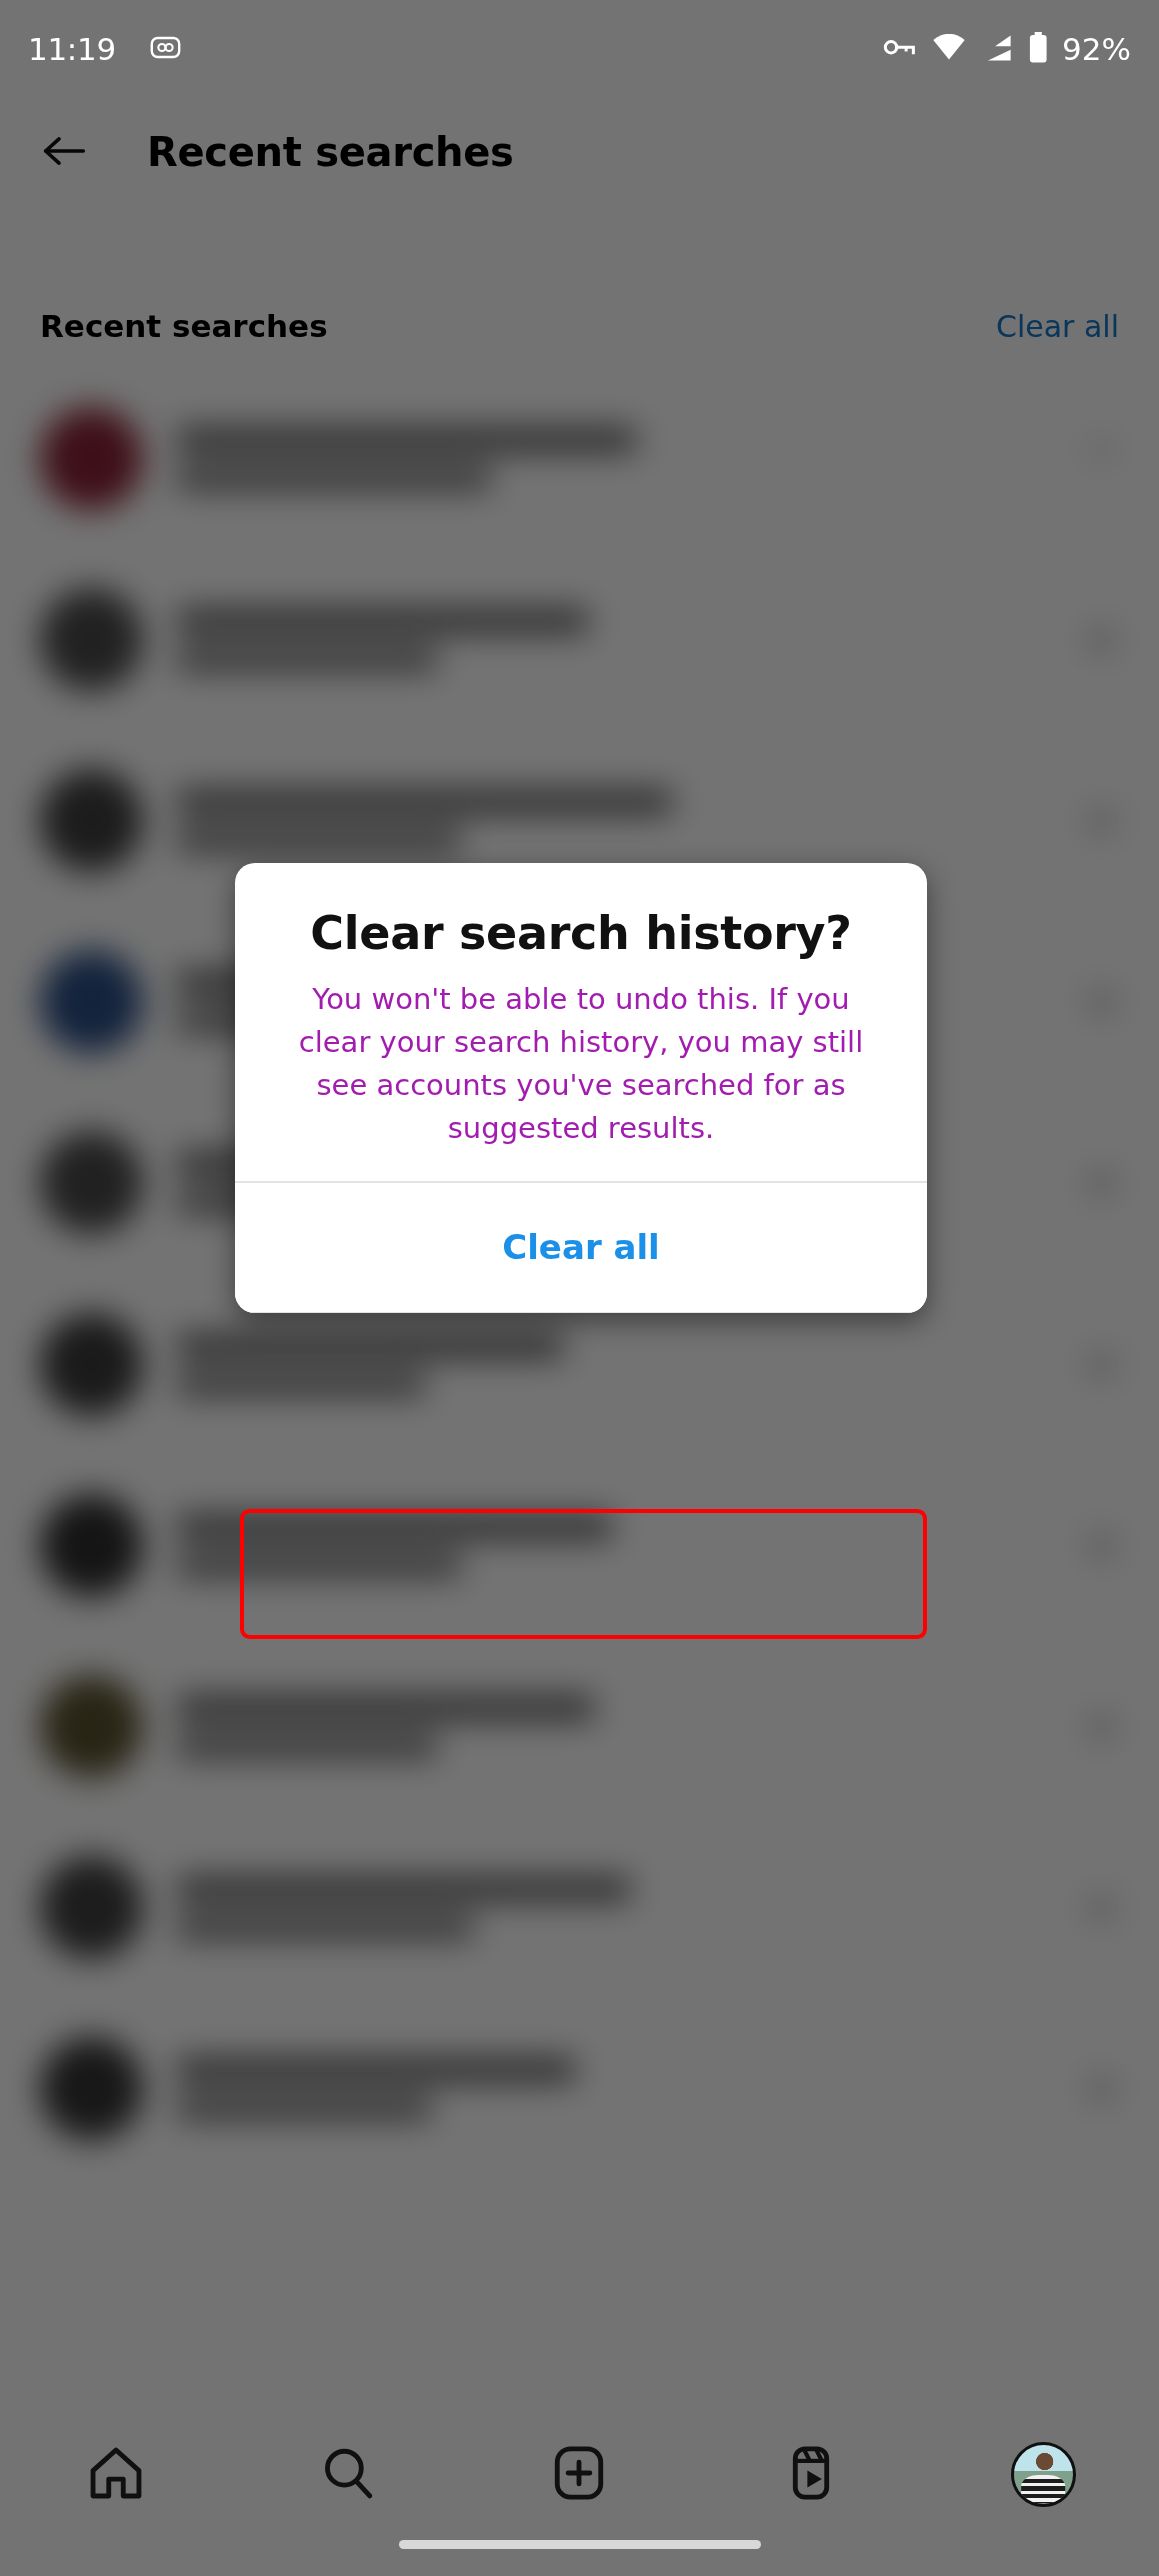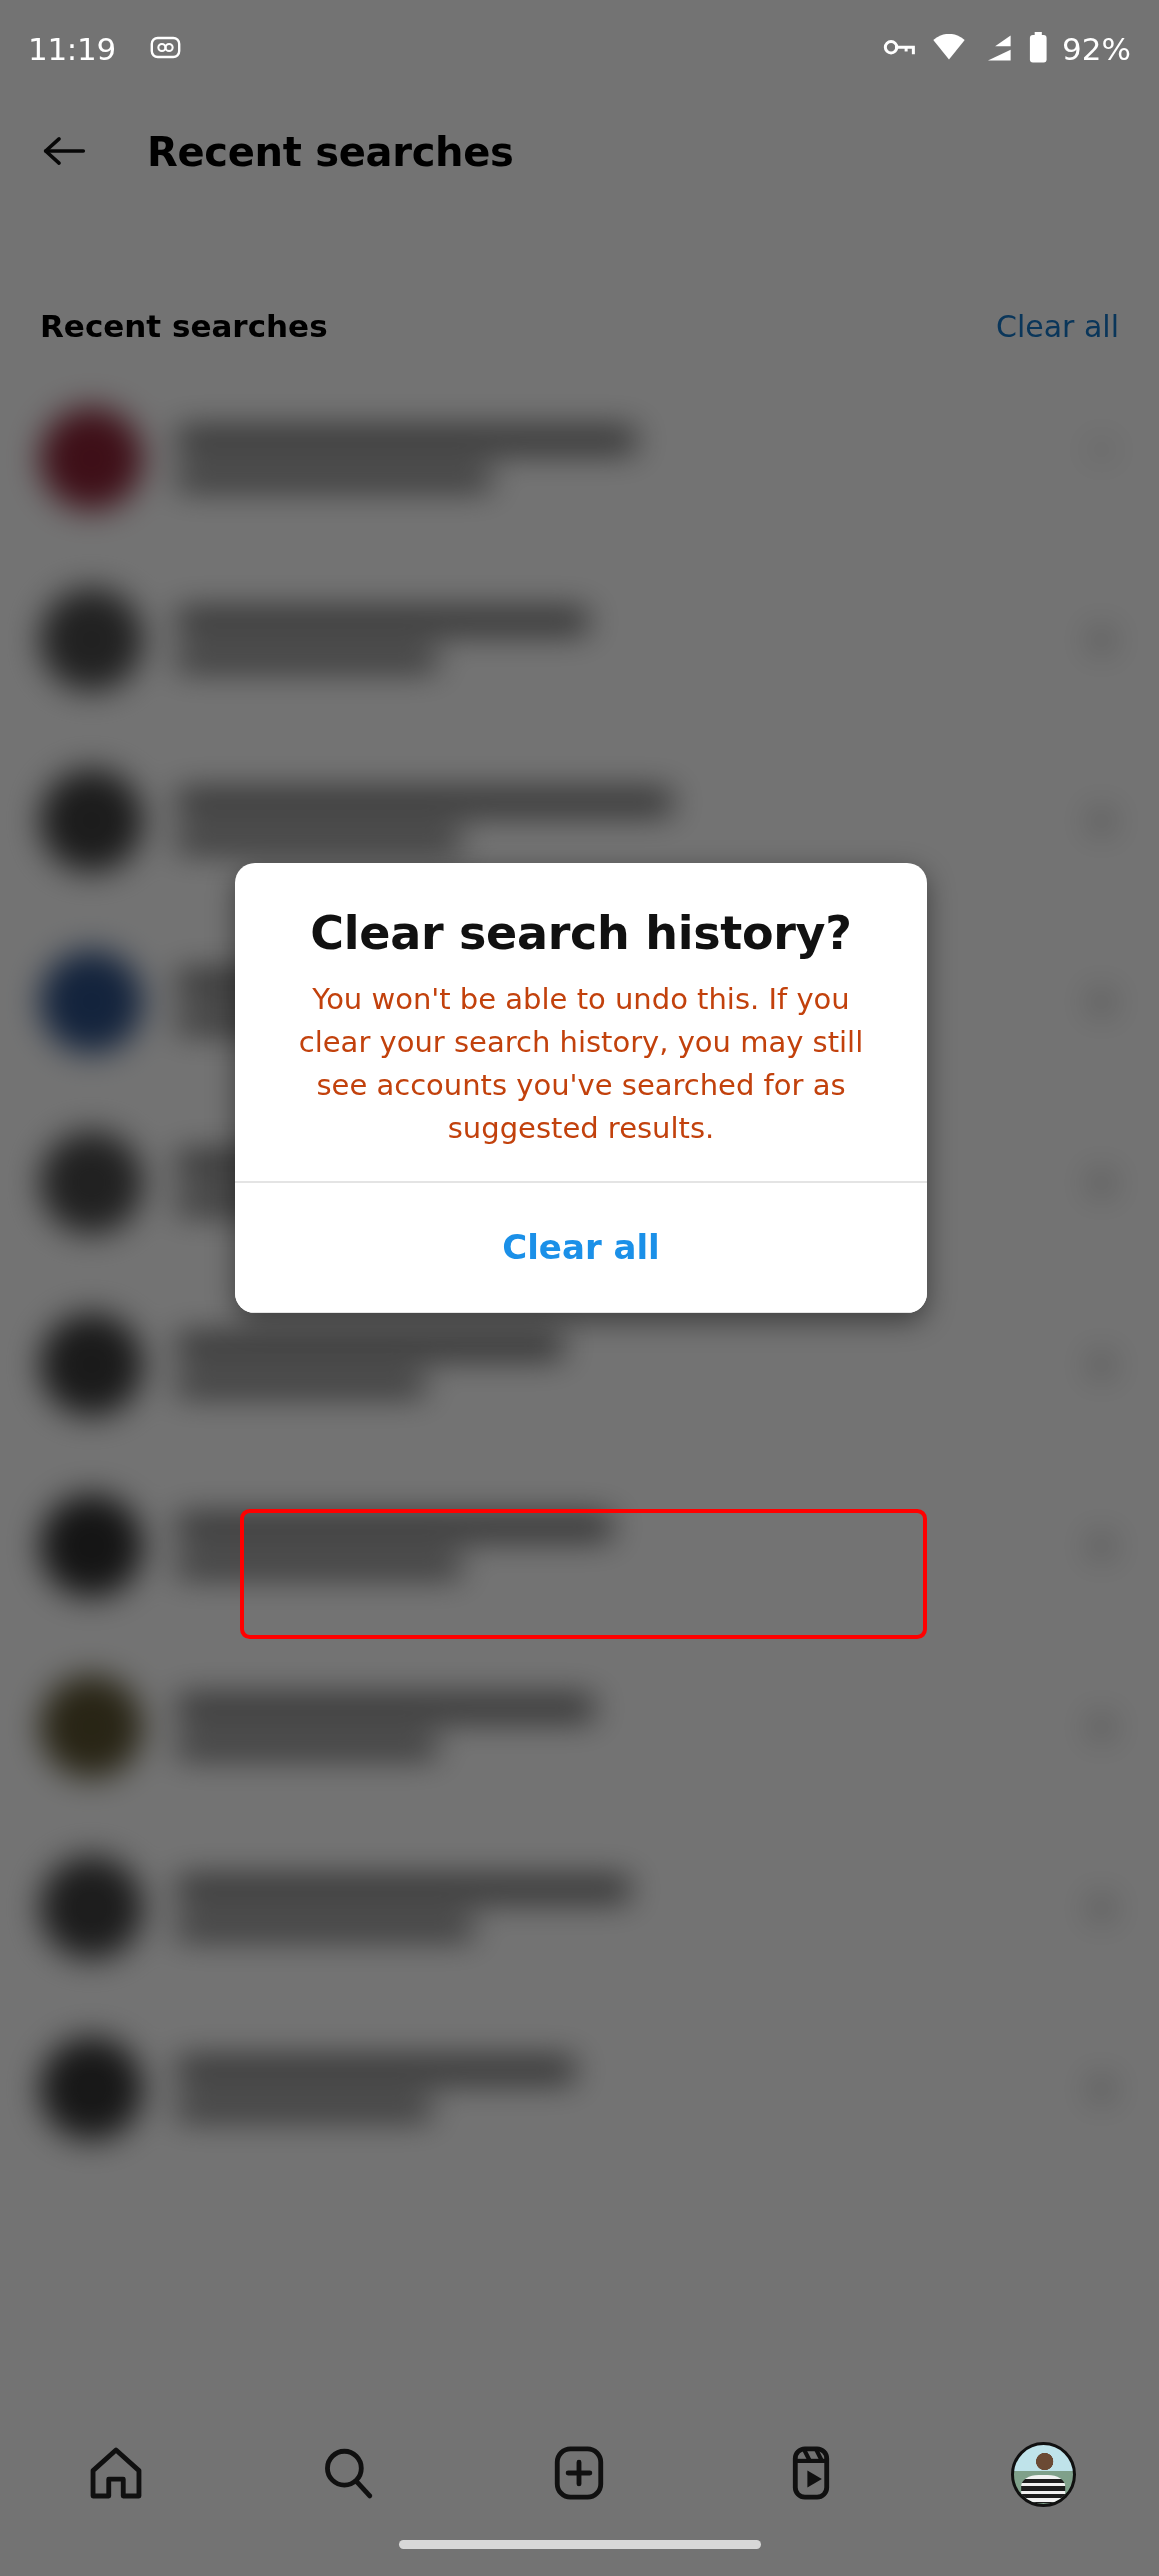--- a/index.html
+++ b/index.html
@@ -93,21 +93,21 @@
     overflow:hidden;
     box-shadow:0 8.5px 28px rgba(0,0,0,0.45);
   }
   #dialog-body { padding:42px 45px 31px; text-align:center; }
   #dialog-title {
     font-size:46px; font-weight:700; color:#111;
     line-height:1.22; letter-spacing:-0.3px;
     margin-bottom:17px;
   }
   #dialog-desc {
-    font-size:29px; color:#c2410c; line-height:1.48;
+    font-size:29px; color:#a21caf; line-height:1.48;
     padding:0 3.6px;
   }
   .btn-divider { height:1.8px; background:#e4e4e4; width:100%; }
   .dlg-btn {
     width:100%; height:129px;
     display:flex; align-items:center; justify-content:center;
     background:#ffffff;
     font-size:34px;
     cursor:pointer;
   }

